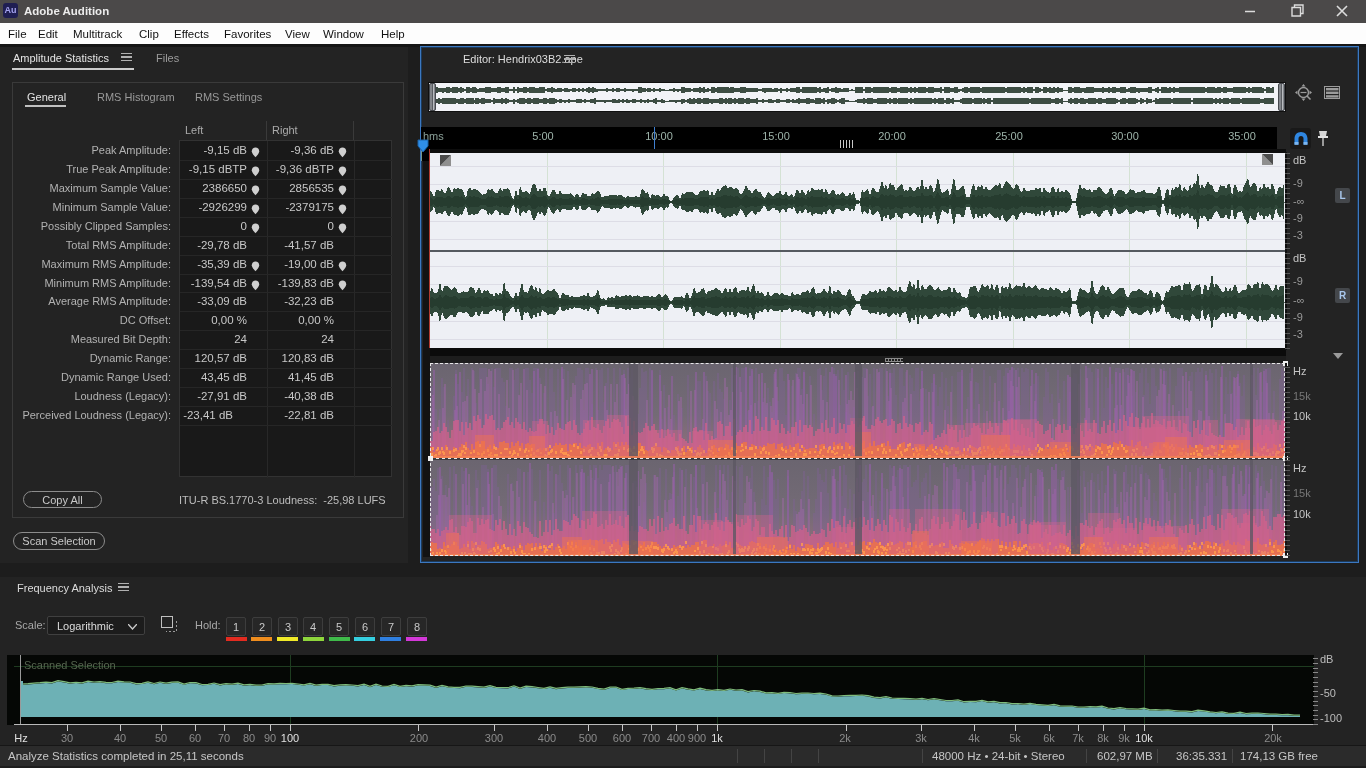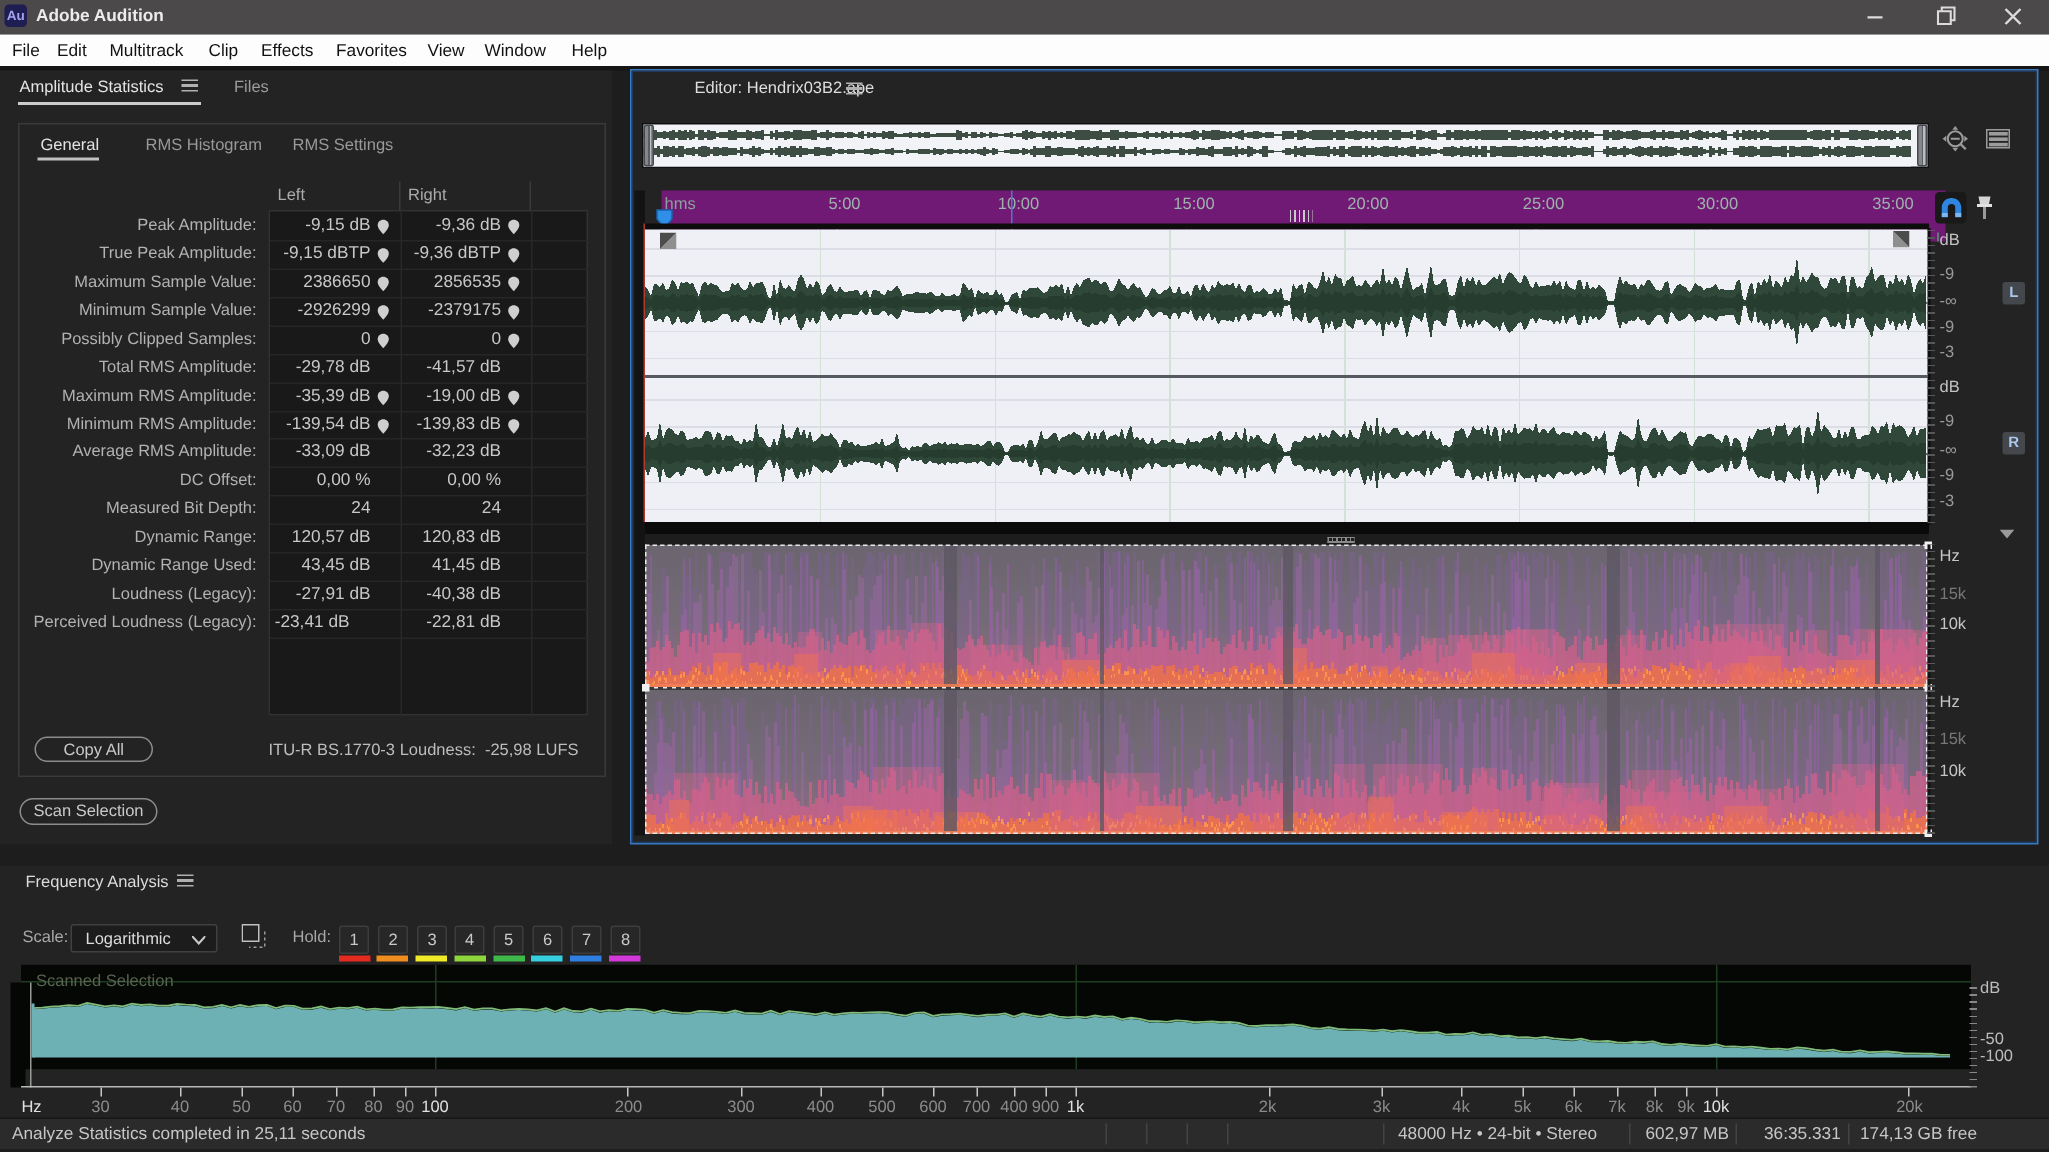--- a/index.html
+++ b/index.html
@@ -41,21 +41,21 @@
 #edtab { position:absolute; left:12px; top:6px; font-size:11px; color:#dedede;margin-left:30px; }
 .burger { position:absolute; width:11px; height:8px; border-top:1.5px solid #b0b0b0;
   border-bottom:1.5px solid #b0b0b0; }
 .burger:before { content:""; position:absolute; left:0; top:2px; width:11px; height:1.5px;
   background:#b0b0b0; }
 #ovstrip { position:absolute; left:7px; top:35px; width:858px; height:30px; background:#f2f3f7;
   border:1px solid #101010; }
 .ovhandle { position:absolute; top:0px; width:7px; height:28px; background:#83868b;
   border:1px solid #45484d; border-radius:2px;
   background-image:linear-gradient(90deg, transparent 2px, #5a5d62 2px, #5a5d62 3px, #b9bcc0 3px, #b9bcc0 4px, transparent 4px); }
-#ruler { position:absolute; left:20px; top:80px; width:856px; height:34px; background:#701a75; }
+#ruler { position:absolute; left:0; top:80px; width:856px; height:34px; background:#000000; }
 .rlab { position:absolute; top:3px; width:50px; text-align:center; font-size:11px; color:#9db3a9; }
 #hms { position:absolute; left:2px; top:3px; font-size:11px; color:#8aa098; }
 .rticks { position:absolute; left:0; bottom:0; width:856px; height:6px;
   background:repeating-linear-gradient(90deg, #5b7c71 0px, #5b7c71 1px, transparent 1px, transparent 11.65px); }
 .rticksM { position:absolute; left:0; bottom:0; width:856px; height:11px;
   background:repeating-linear-gradient(90deg, #76988c 0px, #76988c 1px, transparent 1px, transparent 116.52px); }
 #playhead { position:absolute; left:-4px; top:12px; width:12px; height:14px; }
 #scrubmarks { position:absolute; left:419px; top:13px; width:15px; height:8px;
   background:repeating-linear-gradient(90deg, #c9c9c9 0, #c9c9c9 1px, transparent 1px, transparent 3px); }
 #wfarea { position:absolute; left:9px; top:106px; width:856px; height:197px; background:#eef0f5; overflow:hidden; }
@@ -89,21 +89,21 @@
 #fahdr { position:absolute; left:17px; top:5px; font-size:11px; color:#dcdcdc; }
 #scalelab { position:absolute; left:15px; top:42px; font-size:11px; color:#a8a8a8; }
 #dropdown { position:absolute; left:47px; top:39px; width:98px; height:19px; background:#1c1c1c;
   border:1px solid #404040; border-radius:2px; }
 #dropdown .dtext { position:absolute; left:9px; top:3px; font-size:11px; color:#dcdcdc; }
 #holdlab { position:absolute; left:195px; top:42px; font-size:11px; color:#a8a8a8; }
 .hbtn { position:absolute; top:40px; width:20px; height:19px; background:#272727;
   border:1px solid #3d3d3d; border-radius:2px; color:#c9c9c9; font-size:11px; text-align:center;
   line-height:18px; }
 .hbar { position:absolute; top:60px; width:21px; height:4px; }
-#chart { position:absolute; left:14px; top:66px; width:1300px; height:70px; }
+#chart { position:absolute; left:14px; top:78px; width:1300px; height:70px; }
 #chartaxis { position:absolute; left:14px; top:147px; width:1300px; height:1px; background:#b9b9b9; }
 #chartyaxis { position:absolute; left:20px; top:78px; width:1px; height:70px; background:#9a9a9a; }
 .ftick { position:absolute; top:148px; width:1px; height:6px; background:#c8c8c8; }
 .flab { position:absolute; top:155px; width:30px; text-align:center; font-size:11px; color:#8b8b8b; }
 .flab.fb { color:#e0e0e0; }
 #dbticks { position:absolute; left:1313px; top:78px; width:5px; height:70px;
   background:repeating-linear-gradient(0deg, #888 0, #888 1px, transparent 1px, transparent 4.7px); }
 .dblab { position:absolute; left:1320px; font-size:11px; color:#bcbcbc; }
 
 #statusbar { position:absolute; left:0; top:745px; width:1366px; height:21px; background:#2b2b2b;
@@ -626,21 +626,21 @@
     <div class="flab" style="left:1000px">5k</div>
     <div class="flab" style="left:1034px">6k</div>
     <div class="flab" style="left:1063px">7k</div>
     <div class="flab" style="left:1088px">8k</div>
     <div class="flab" style="left:1109px">9k</div>
     <div class="flab fb" style="left:1129px">10k</div>
     <div class="flab" style="left:1258px">20k</div>
   <div id="dbticks"></div>
   <div class="dblab" style="top:76px">dB</div>
   <div class="dblab" style="top:110px">-50</div>
-  <div class="dblab" style="top:121px">-100</div>
+  <div class="dblab" style="top:135px">-100</div>
 </div>
 
 <div id="statusbar">
   <div class="st" style="left:8px">Analyze Statistics completed in 25,11 seconds</div>
   <div class="sep" style="left:737px"></div>
   <div class="sep" style="left:764px"></div>
   <div class="sep" style="left:791px"></div>
   <div class="sep" style="left:818px"></div>
   <div class="sep" style="left:922px"></div>
   <div class="st" style="left:932px">48000 Hz • 24-bit • Stereo</div>

